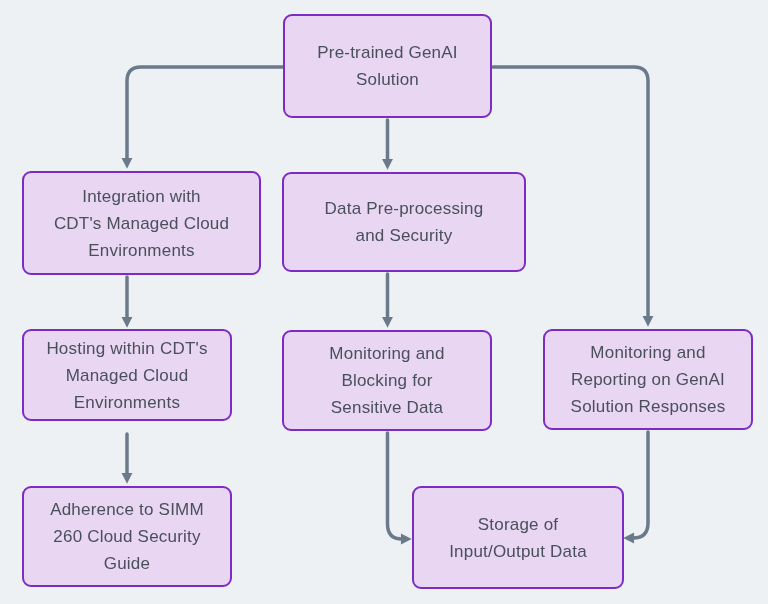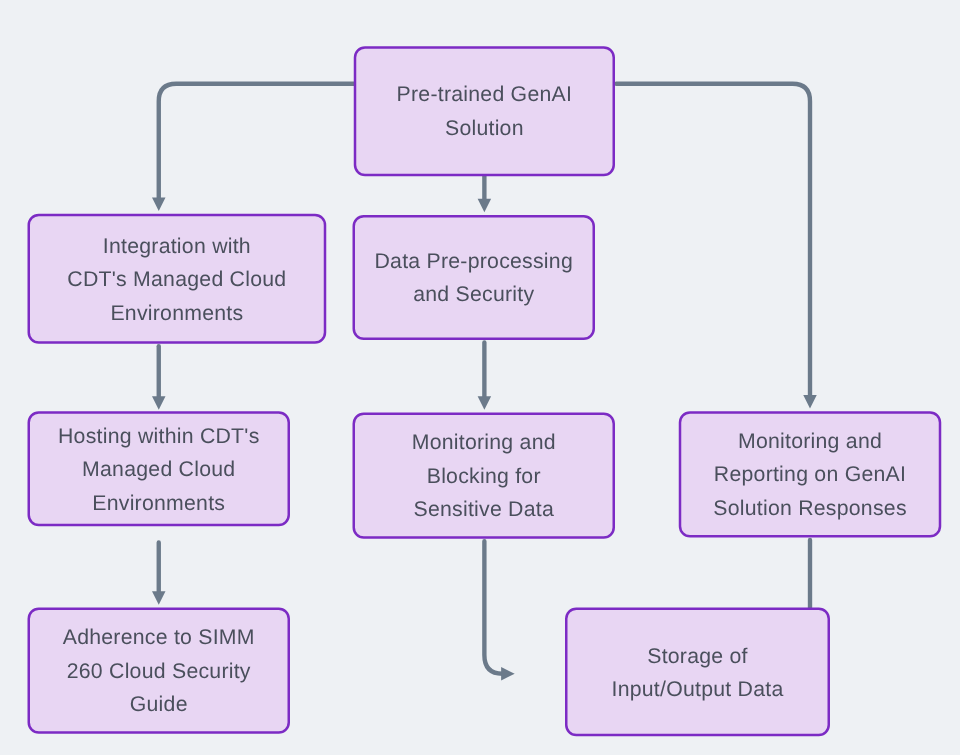--- a/index.html
+++ b/index.html
@@ -63,32 +63,32 @@
     <path class="edge" d="M 283 67 L 141 67 Q 127 67 127 81 L 127 159" marker-end="url(#arrowhead)"></path>
     <path class="edge" d="M 387.5 120 L 387.5 160" marker-end="url(#arrowhead)"></path>
     <path class="edge" d="M 493 67 L 634 67 Q 648 67 648 81 L 648 317" marker-end="url(#arrowhead)"></path>
     <path class="edge" d="M 127 277 L 127 318" marker-end="url(#arrowhead)"></path>
     <path class="edge" d="M 387.5 274 L 387.5 318" marker-end="url(#arrowhead)"></path>
     <path class="edge" d="M 127 434 L 127 474" marker-end="url(#arrowhead)"></path>
     <path class="edge" d="M 387.5 433 L 387.5 524 Q 387.5 539 402 539" marker-end="url(#arrowhead)"></path>
     <path class="edge" d="M 648 432 L 648 523 Q 648 538 633 538" marker-end="url(#arrowhead)"></path>
   </svg>
 
-  <div class="node" style="left:283px; top:14px; width:209px; height:104px;margin-top:23px;">
+  <div class="node" style="left:283px; top:14px; width:209px; height:104px;">
     <span class="node-label">Pre-trained GenAI
 Solution</span>
   </div>
 
   <div class="node" style="left:22px; top:171px; width:239px; height:104px;">
     <span class="node-label">Integration with
 CDT's Managed Cloud
 Environments</span>
   </div>
 
-  <div class="node" style="left:282px; top:172px; width:194px; height:100px;">
+  <div class="node" style="left:282px; top:172px; width:244px; height:100px;">
     <span class="node-label">Data Pre-processing
 and Security</span>
   </div>
 
   <div class="node" style="left:22px; top:329px; width:210px; height:92px;">
     <span class="node-label">Hosting within CDT's
 Managed Cloud
 Environments</span>
   </div>
 
@@ -103,18 +103,18 @@
 Reporting on GenAI
 Solution Responses</span>
   </div>
 
   <div class="node" style="left:22px; top:486px; width:210px; height:101px;">
     <span class="node-label">Adherence to SIMM
 260 Cloud Security
 Guide</span>
   </div>
 
-  <div class="node" style="left:412px; top:486px; width:212px; height:103px;margin-left:40px;">
+  <div class="node" style="left:412px; top:486px; width:212px; height:103px;">
     <span class="node-label">Storage of
 Input/Output Data</span>
   </div>
 
 </div>
 
 </body></html>

